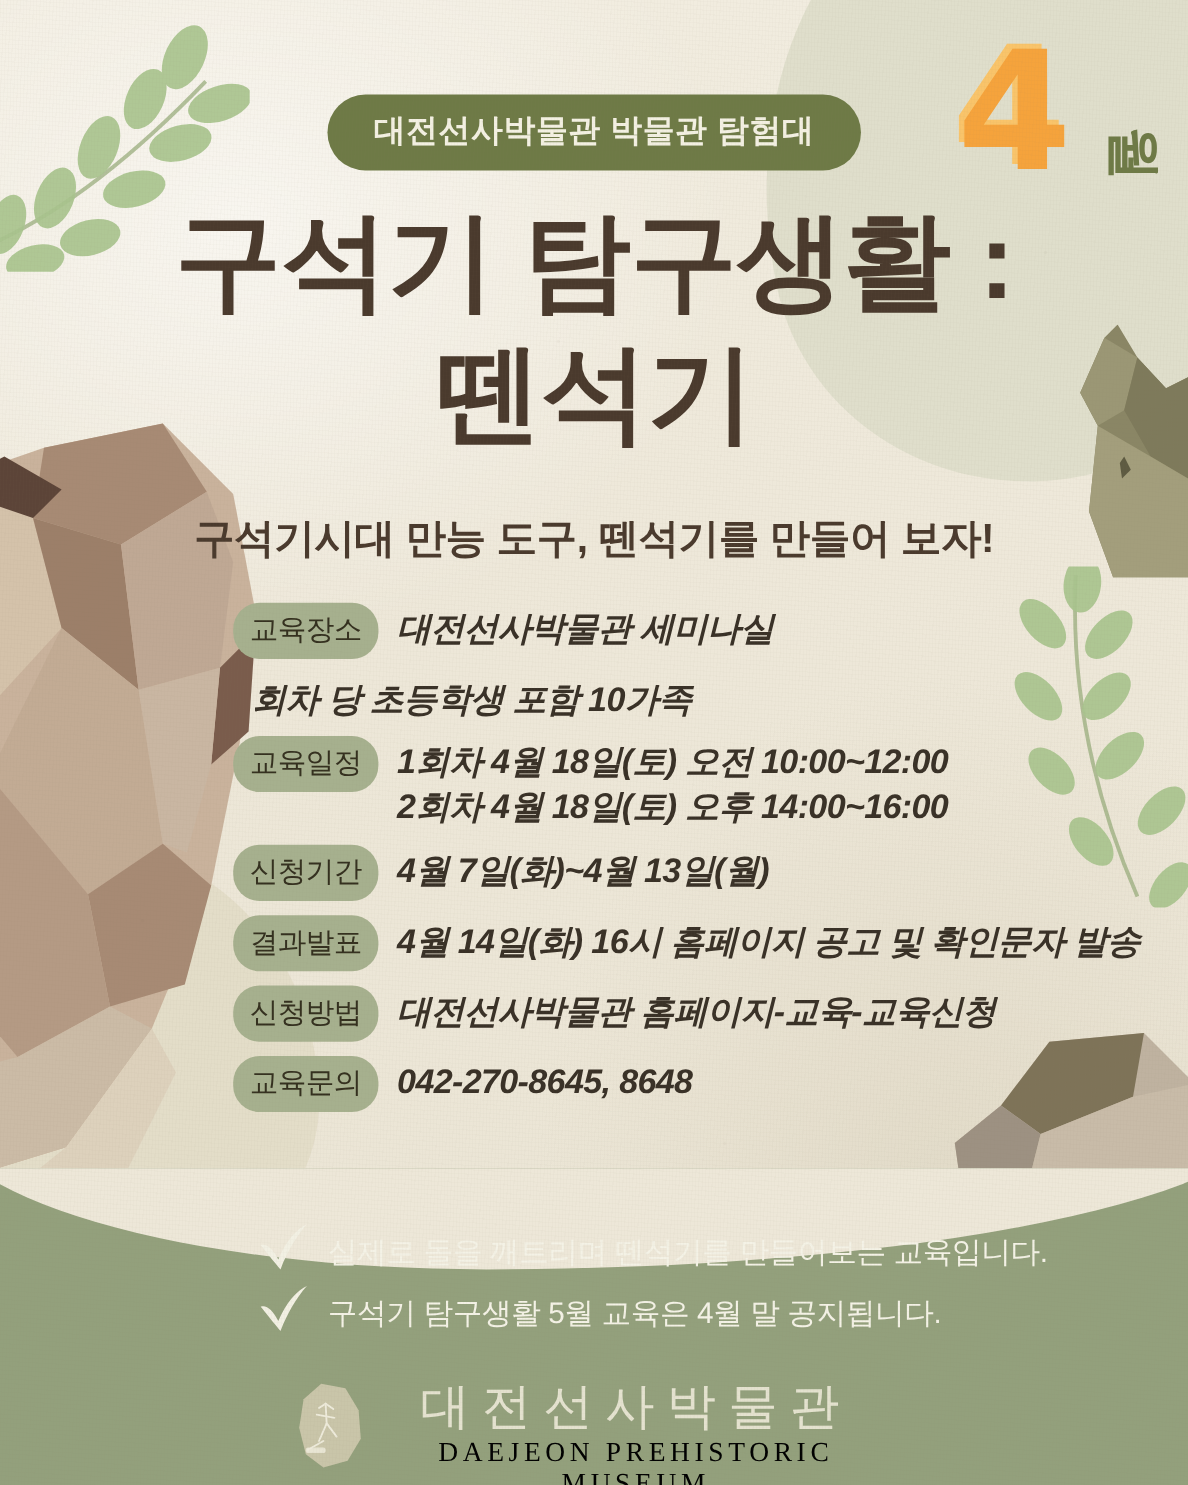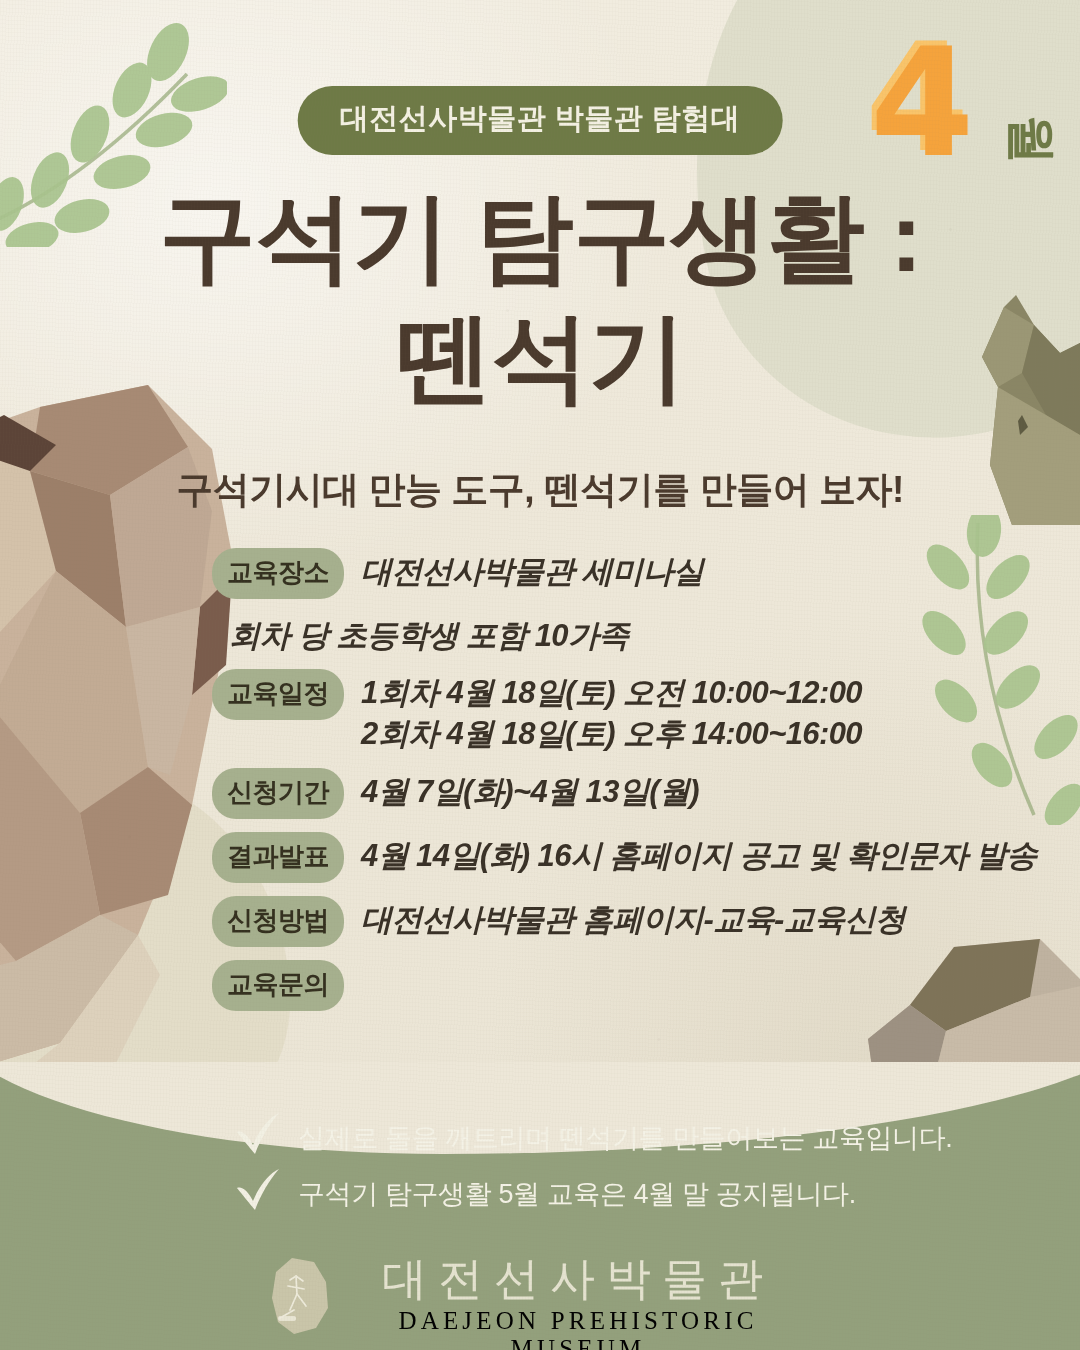--- a/index.html
+++ b/index.html
@@ -88,21 +88,21 @@
   }
 
   
   .info{position:absolute;left:212px;top:548px;width:790px;}
   .row{display:flex;align-items:flex-start;margin-bottom:13px;}
   .row.sched{margin-bottom:13px;}
   .pill{
     flex:0 0 auto;width:132px;box-sizing:border-box;
     background:#A6B08E;color:#34301F;
     border-radius:24px;text-align:center;
-    padding:7px 0 9px;font-size:26px;font-weight:bold;letter-spacing:-.5px;
+    padding:7px 0 9px;font-size:26px;font-weight:normal;letter-spacing:-.5px;
   }
   .vals{margin-left:17px;padding-top:3px;font-style:italic;}
   .val{
     color:#393127;font-size:31px;font-weight:bold;line-height:1.33;
     letter-spacing:-.6px;white-space:nowrap;
   }
 
   
   .footer{
     position:absolute;left:0;top:1062px;width:1080px;height:288px;
@@ -260,20 +260,23 @@
 
     <div class="row">
       <div class="pill">신청방법</div>
       <div class="vals">
         <div class="val">대전선사박물관 홈페이지-교육-교육신청</div>
       </div>
     </div>
 
     <div class="row">
       <div class="pill">교육문의</div>
+      <div class="vals">
+        <div class="val">042-270-8645, 8648</div>
+      </div>
     </div>
 
   </div>
 
   <div class="footer">
     <div class="footer-curve"></div>
 
     <div class="notes">
       <div class="note">
         <svg class="check" viewBox="0 0 52 46">

